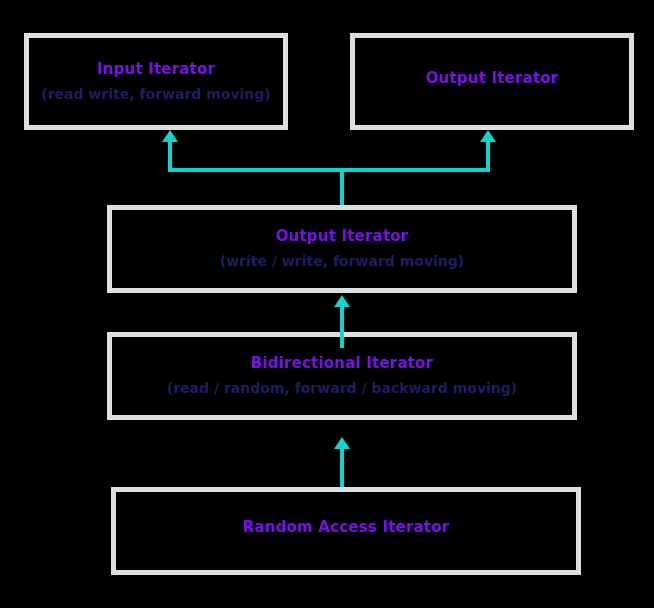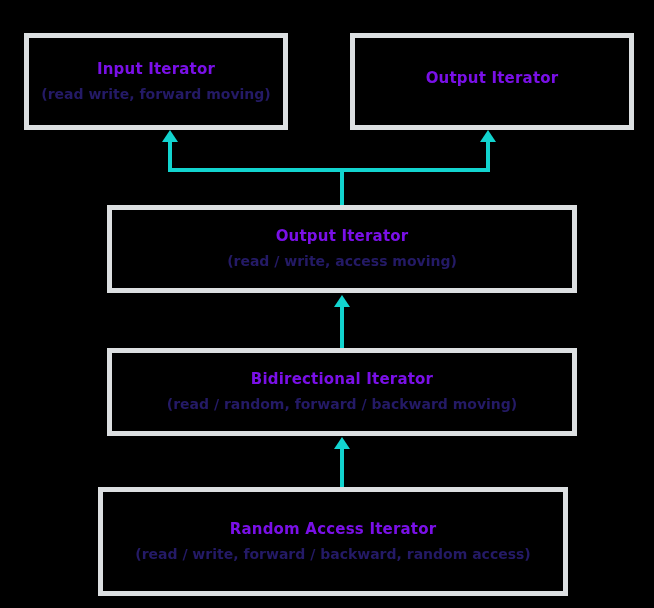--- a/index.html
+++ b/index.html
@@ -45,22 +45,22 @@
     text-align: center;
     line-height: 1.25;
     margin: 0;
     white-space: nowrap;
   }
 
   
   #node-input       { left: 24px;  top: 33px;  width: 264px; height: 97px; }
   #node-output      { left: 350px; top: 33px;  width: 284px; height: 97px; }
   #node-forward     { left: 107px; top: 205px; width: 470px; height: 88px; }
-  #node-bidir       { left: 107px; top: 348px; width: 470px; height: 88px; }
-  #node-random      { left: 98px; top: 487px; width: 470px; height: 109px; }
+  #node-bidir       { left: 107px; top: 332px; width: 470px; height: 88px; }
+  #node-random      { left: 111px; top: 487px; width: 470px; height: 88px; }
 
   
   .conn {
     position: absolute;
     background: #12d4cf;
   }
   .conn-h { height: 4px; }
   .conn-v { width: 4px; }
 
   .arrowhead {
@@ -100,31 +100,30 @@
     <div class="node-title">Input Iterator</div>
     <div class="node-desc">(read write, forward moving)</div>
   </div>
 
   <div class="node" id="node-output">
     <div class="node-title">Output Iterator</div>
   </div>
 
   <div class="node" id="node-forward">
     <div class="node-title">Output Iterator</div>
-    <div class="node-desc">(read / write, access moving)</div>
+    <div class="node-desc">(write / write, forward moving)</div>
   </div>
 
   <div class="node" id="node-bidir">
     <div class="node-title">Bidirectional Iterator</div>
     <div class="node-desc">(read / random, forward / backward moving)</div>
   </div>
 
   <div class="node" id="node-random">
     <div class="node-title">Random Access Iterator</div>
-    <div class="node-desc">(read / write, forward / backward, random access)</div>
   </div>
 
   <div class="conn conn-v" id="trunk"></div>
   <div class="conn conn-h" id="split-bar"></div>
   <div class="conn conn-v" id="riser-left"></div>
   <div class="arrowhead" id="arrow-left"></div>
   <div class="conn conn-v" id="riser-right"></div>
   <div class="arrowhead" id="arrow-right"></div>
 
   <div class="conn conn-v" id="link-bf"></div>

